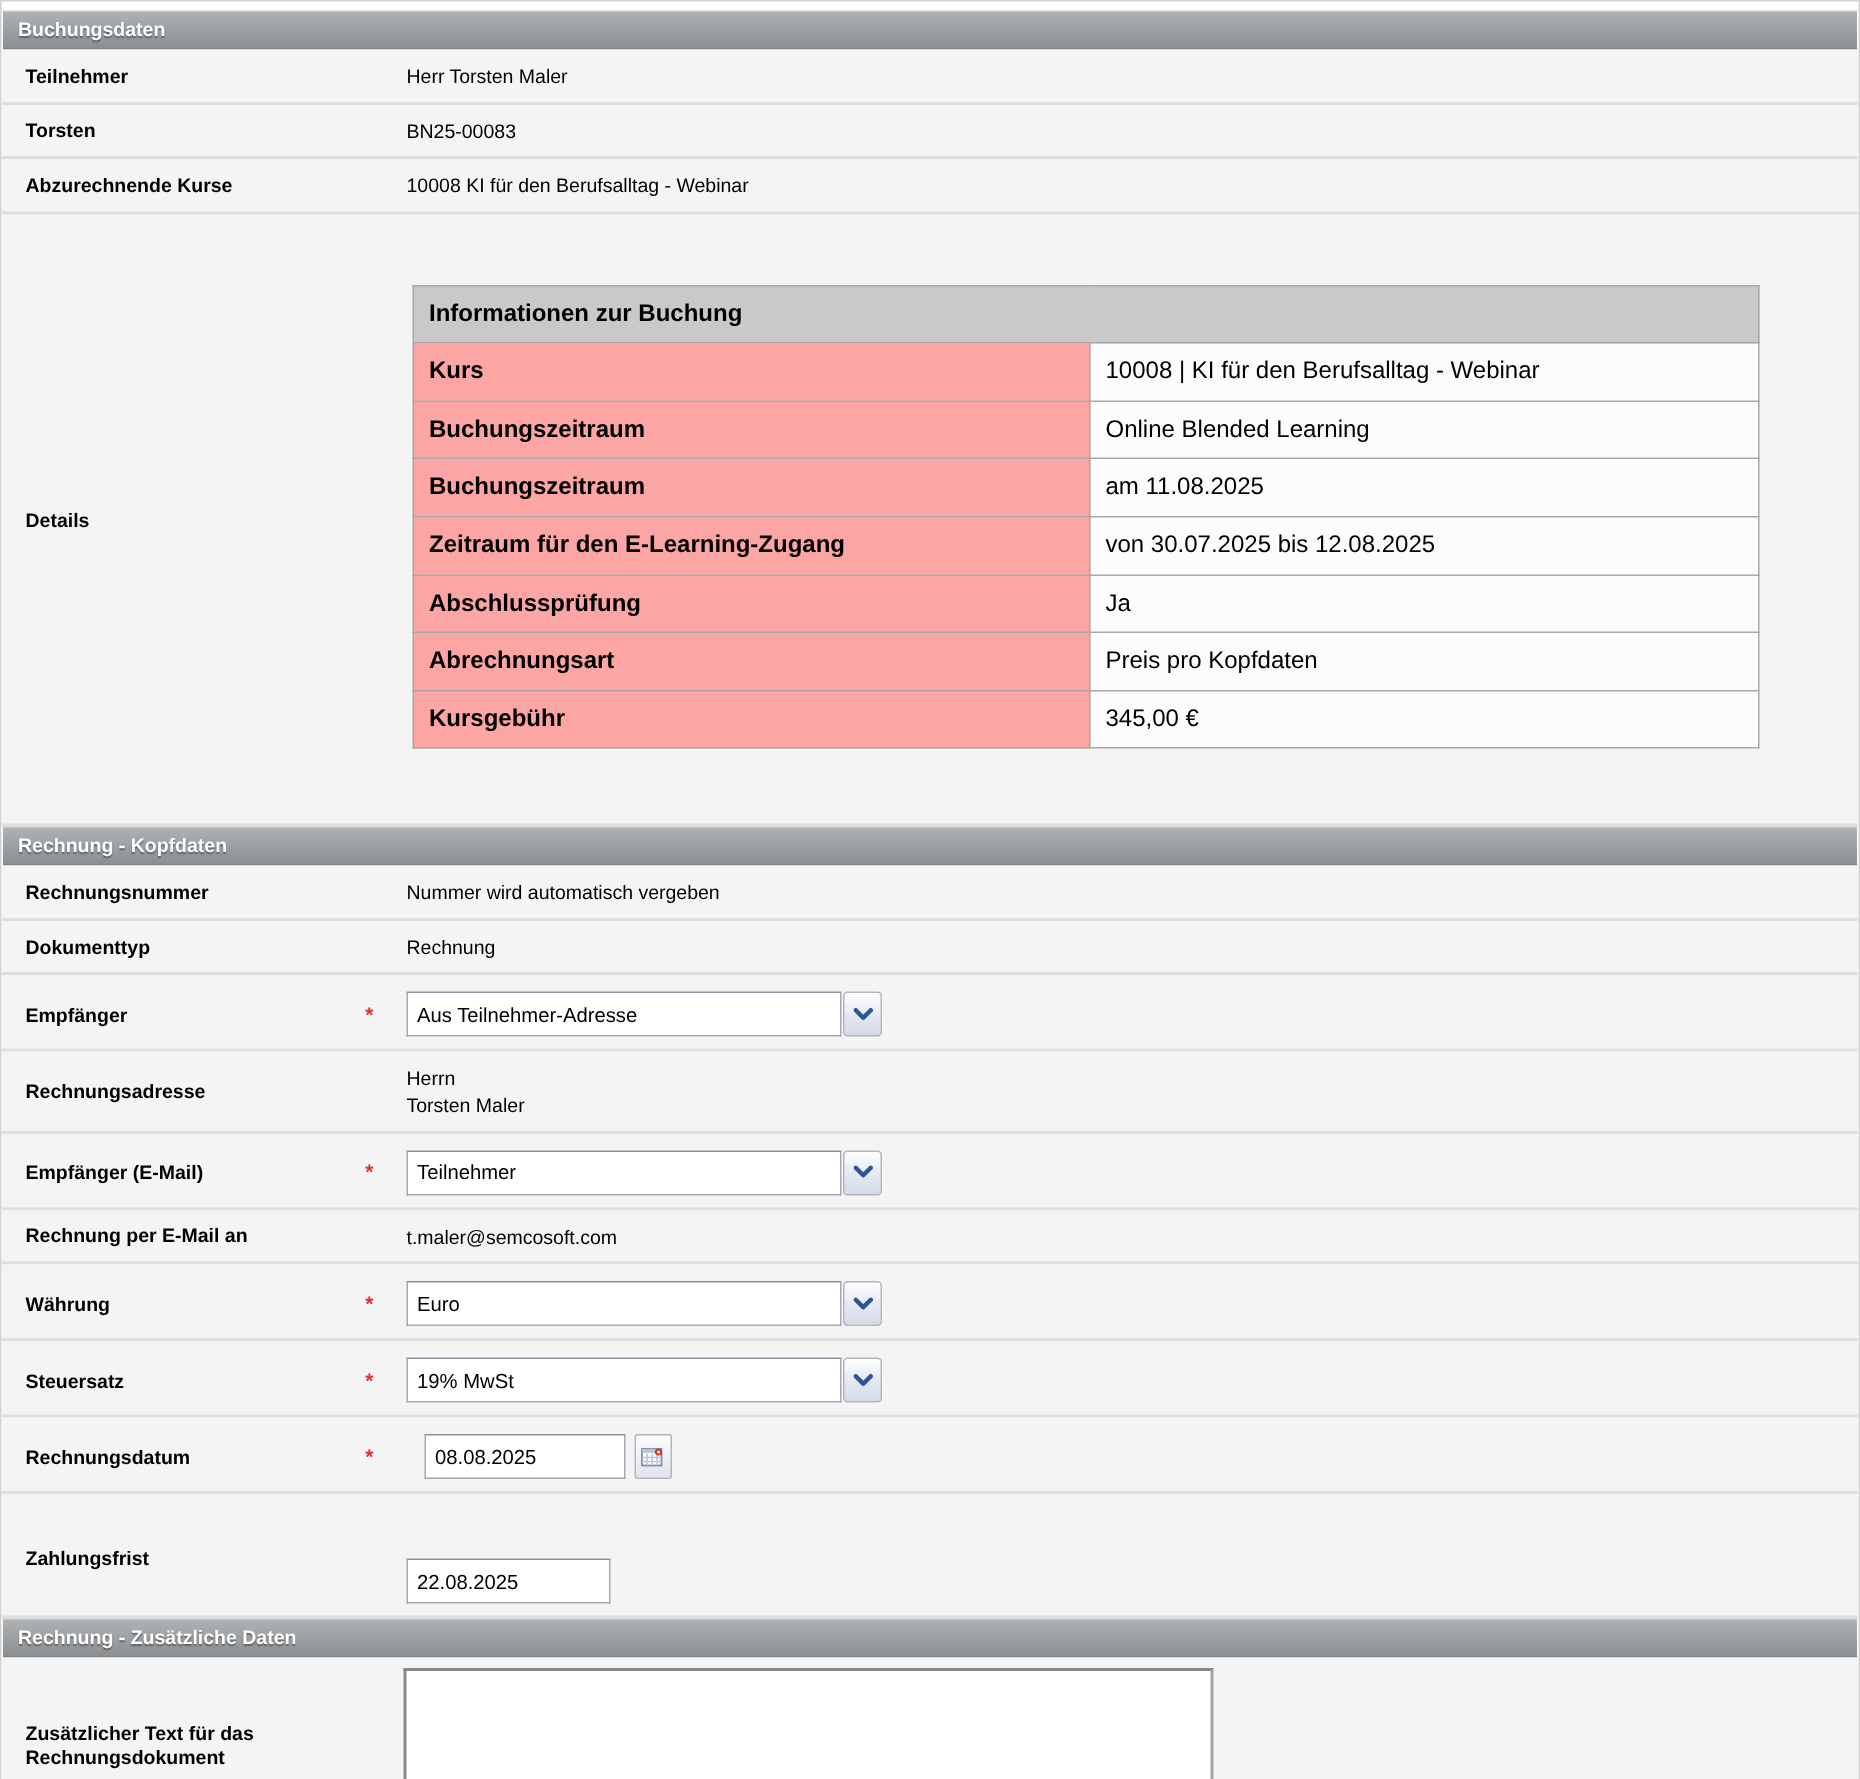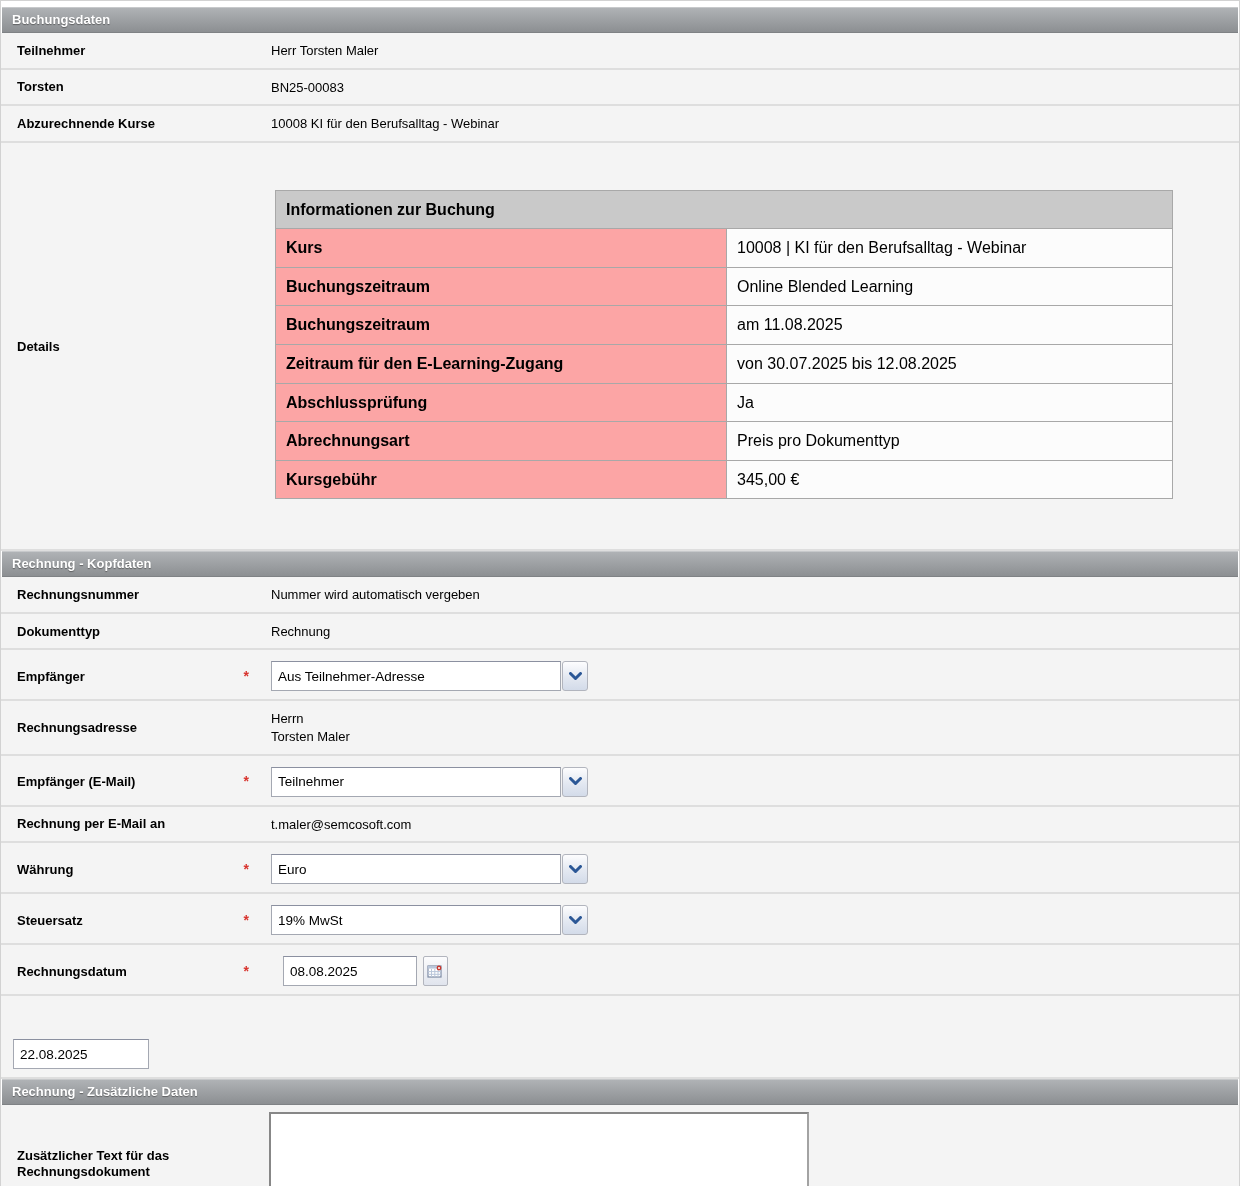--- a/index.html
+++ b/index.html
@@ -173,21 +173,21 @@
         <tr>
           <td class="ilbl">Zeitraum für den E-Learning-Zugang</td>
           <td class="ival">von 30.07.2025 bis 12.08.2025</td>
         </tr>
         <tr>
           <td class="ilbl">Abschlussprüfung</td>
           <td class="ival">Ja</td>
         </tr>
         <tr>
           <td class="ilbl">Abrechnungsart</td>
-          <td class="ival">Preis pro Dokumenttyp</td>
+          <td class="ival">Preis pro Kopfdaten</td>
         </tr>
         <tr>
           <td class="ilbl">Kursgebühr</td>
           <td class="ival">345,00 €</td>
         </tr>
       </tbody>
         </table>
     </div>
   </div>
 
@@ -311,20 +311,21 @@
           <line x1="1" y1="10.3" x2="14" y2="10.3" stroke="#b9c6da" stroke-width="1"></line>
           <circle cx="12" cy="4" r="2.4" fill="#c8382f"></circle>
           <circle cx="12" cy="4" r="1" fill="#ffffff"></circle>
         </svg>
       </span>
     </div>
   </div>
 
 
   <div class="frow ctrl">
+    <div class="lbl">Zahlungsfrist</div>
     <div class="gap"></div>
     <div class="val">
       <input type="text" class="textfield plainfield" value="22.08.2025" style="">
     </div>
   </div>
 
   <div class="section-bar">
     <span>Rechnung - Zusätzliche Daten</span>
   </div>
 

